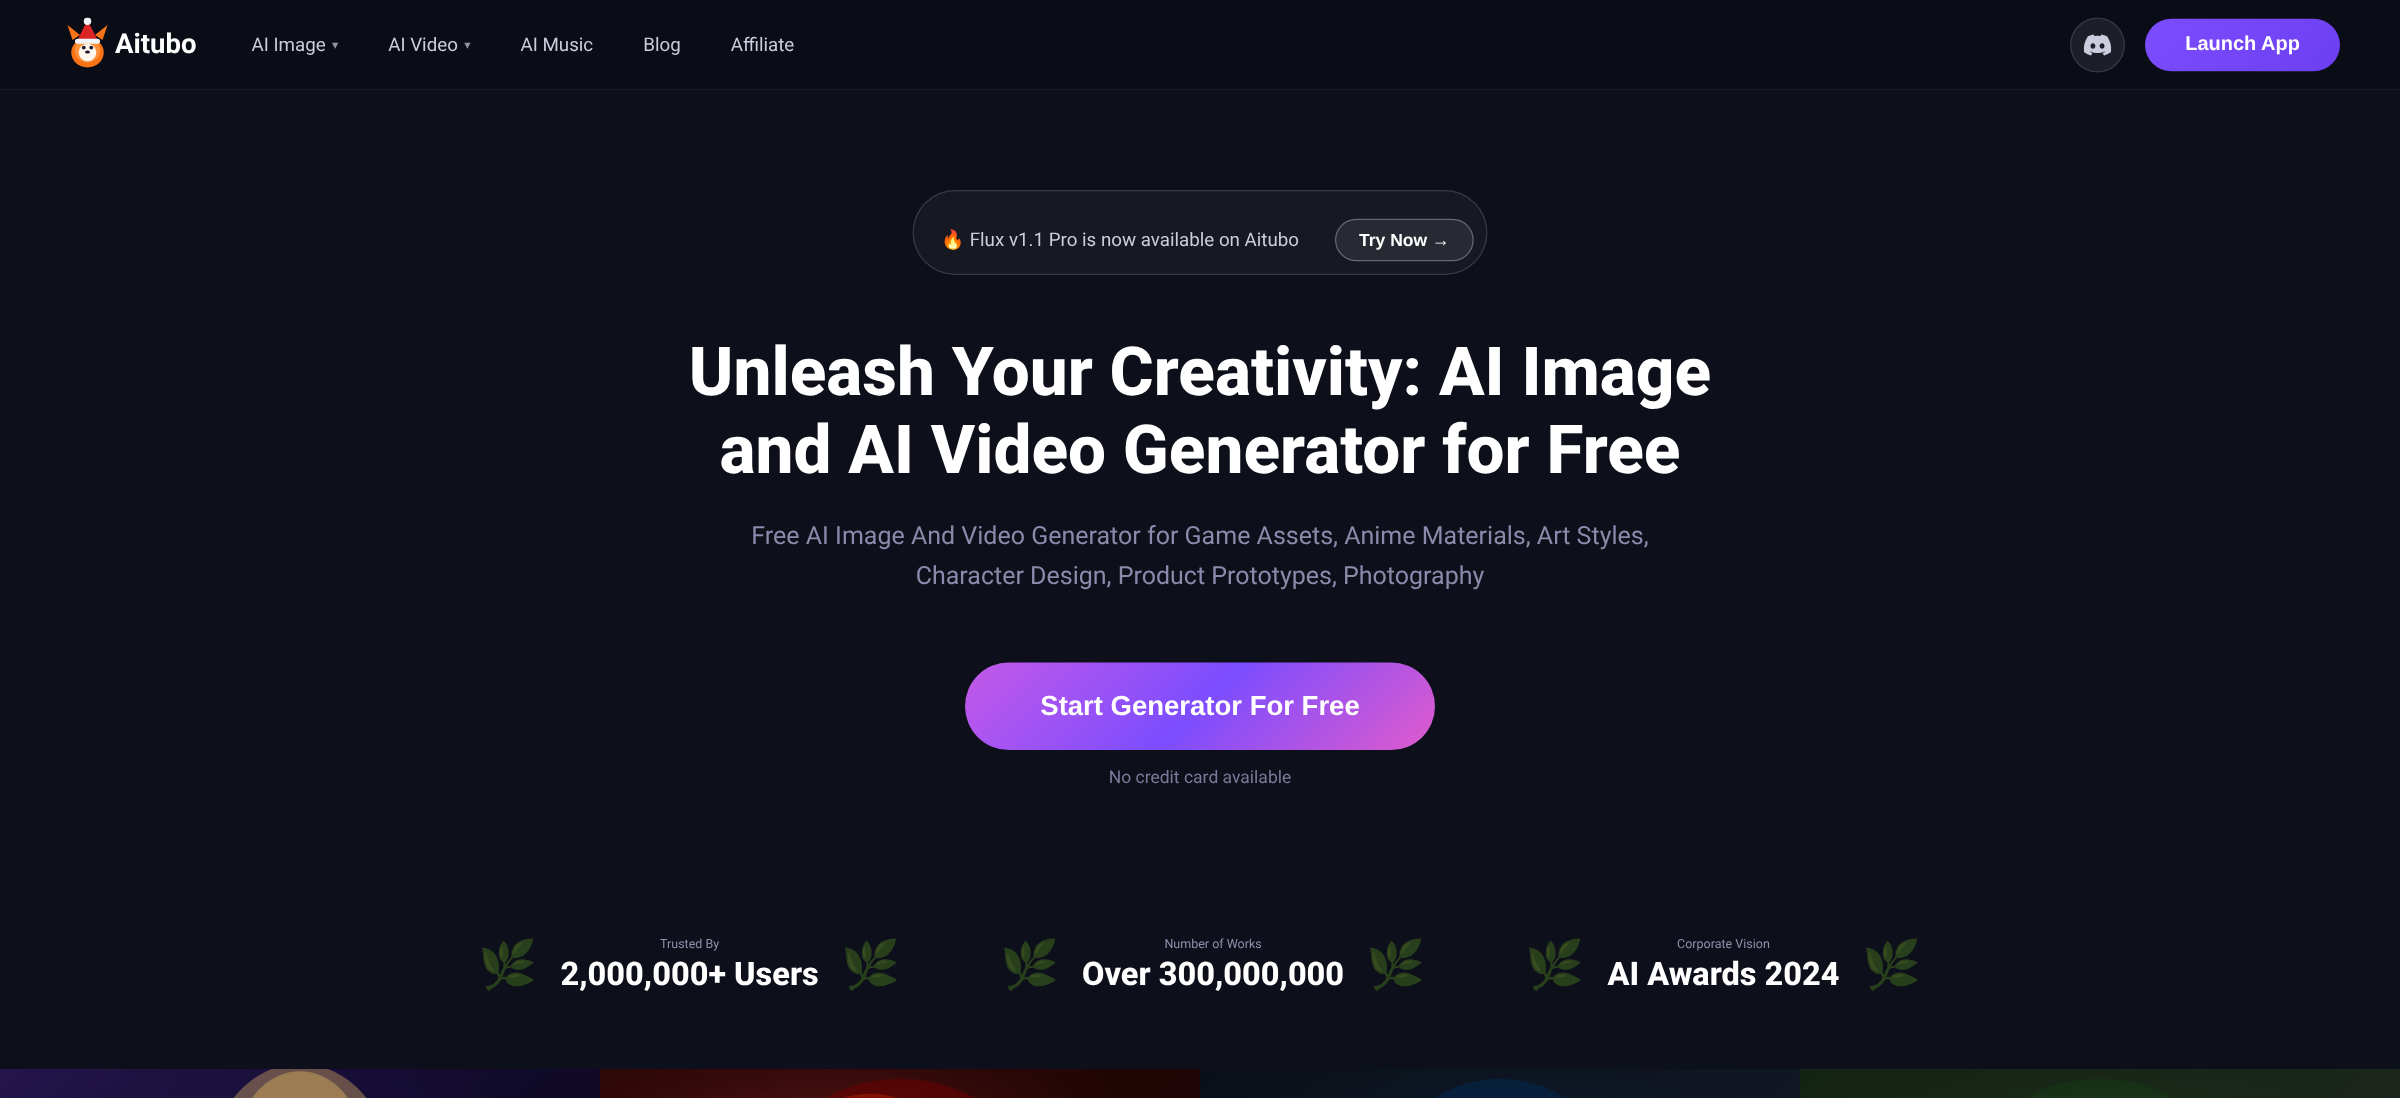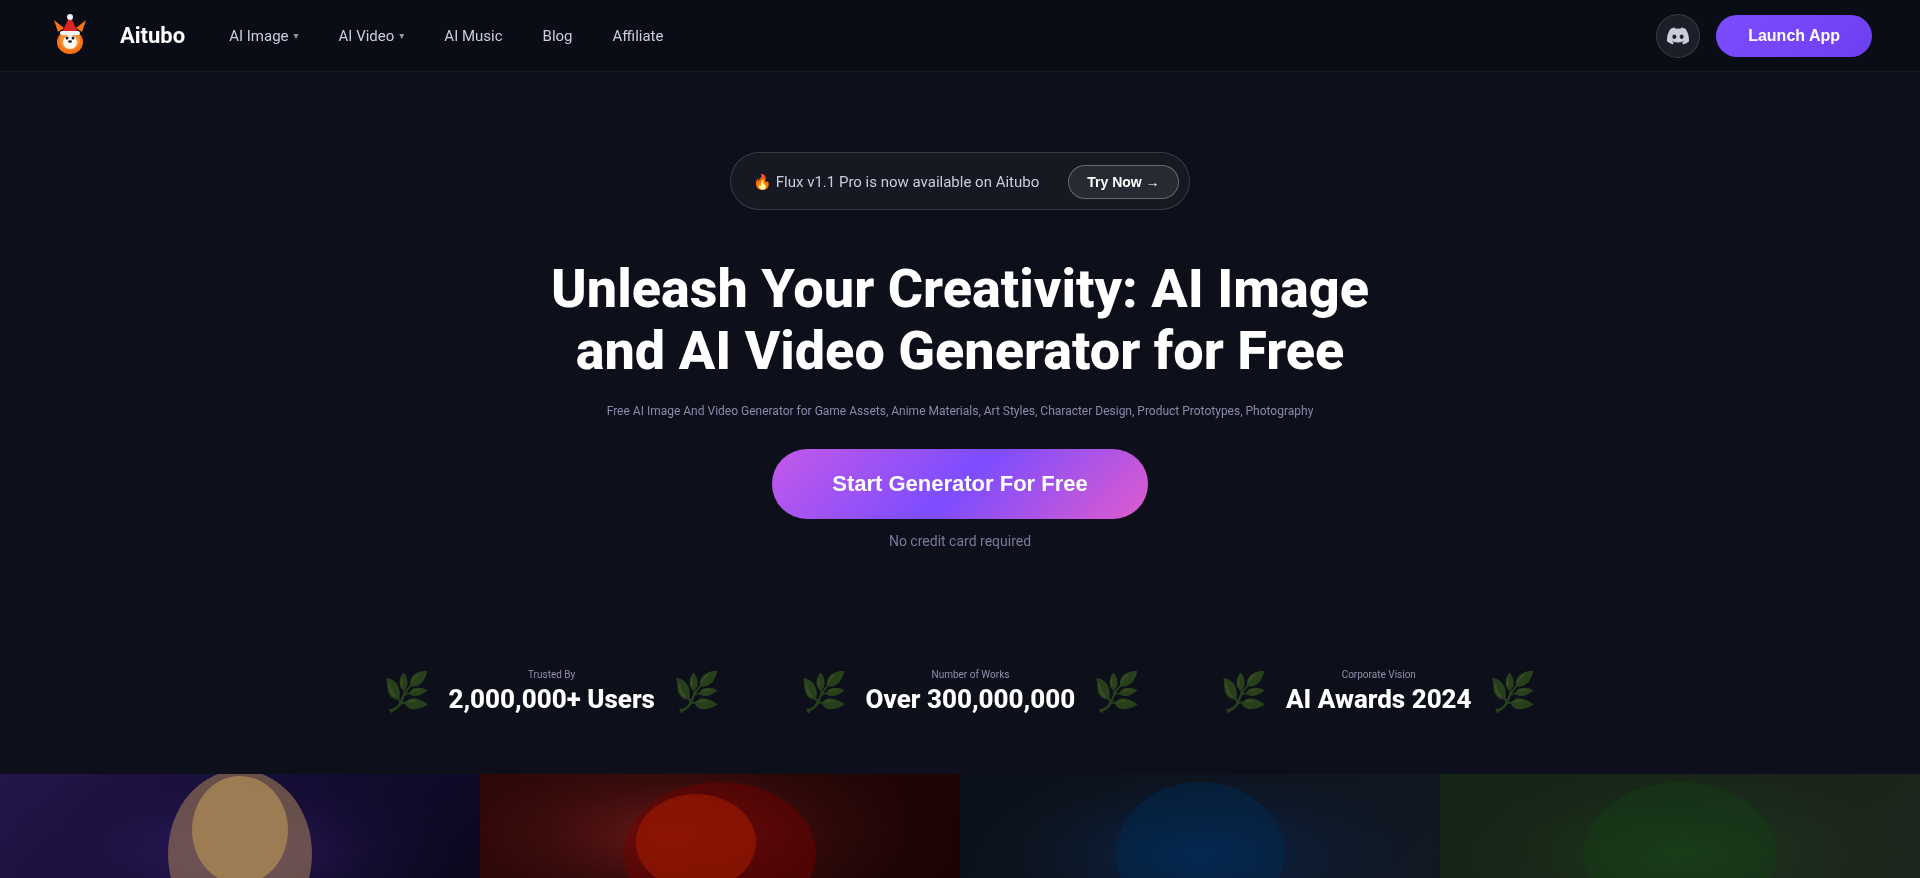--- a/index.html
+++ b/index.html
@@ -33,21 +33,21 @@
 
     .navbar-left {
       display: flex;
       align-items: center;
       gap: 40px;
     }
 
     .logo-area {
       display: flex;
       align-items: center;
-      gap: 28px;
+      gap: 0;
       cursor: pointer;
     }
 
     .logo-icon {
       width: 44px;
       height: 44px;
       position: relative;
     }
 
     .logo-text {
@@ -120,21 +120,21 @@
       text-align: center;
     }
 
     .announcement-bar {
       display: inline-flex;
       align-items: center;
       gap: 29px;
       background: rgba(255,255,255,0.04);
       border: 1px solid rgba(255,255,255,0.15);
       border-radius: 40px;
-      padding: 12px 10px 10px 22px;
+      padding: 22px 10px 10px 22px;
       margin-bottom: 48px;
       font-size: 15px;
       color: #ccccdd;
     }
 
     .announcement-bar .try-now-btn {
       background: rgba(255,255,255,0.08);
       border: 1px solid rgba(255,255,255,0.3);
       color: #ffffff;
       font-size: 14px;
@@ -147,24 +147,24 @@
     .hero-title {
       font-size: 54px;
       font-weight: 800;
       color: #ffffff;
       line-height: 1.15;
       max-width: 900px;
       margin-bottom: 20px;
     }
 
     .hero-subtitle {
-      font-size: 12px;
+      font-size: 20px;
       color: #8a8aaa;
       max-width: 760px;
-      margin-bottom: 28px;
+      margin-bottom: 54px;
       line-height: 1.6;
     }
 
     .cta-btn {
       background: linear-gradient(135deg, #c459e8, #7c4dff, #e05bcc);
       color: #ffffff;
       font-size: 22px;
       font-weight: 700;
       padding: 22px 60px;
       border-radius: 50px;
@@ -311,21 +311,21 @@
 <section class="hero">
   <div class="announcement-bar">
     <span>🔥 Flux v1.1 Pro is now available on Aitubo</span>
     <button class="try-now-btn">Try Now →</button>
   </div>
 
   <h1 class="hero-title">Unleash Your Creativity: AI Image and AI Video Generator for Free</h1>
   <p class="hero-subtitle">Free AI Image And Video Generator for Game Assets, Anime Materials, Art Styles, Character Design, Product Prototypes, Photography</p>
 
   <button class="cta-btn">Start Generator For Free</button>
-  <span class="no-credit-text">No credit card required</span>
+  <span class="no-credit-text">No credit card available</span>
 </section>
 
 <div class="stats-row">
 
   <div class="stat-item">
     <span class="laurel-symbol">🌿</span>
     <div class="stat-text">
       <div class="stat-label">Trusted By</div>
       <div class="stat-value">2,000,000+ Users</div>
     </div>

